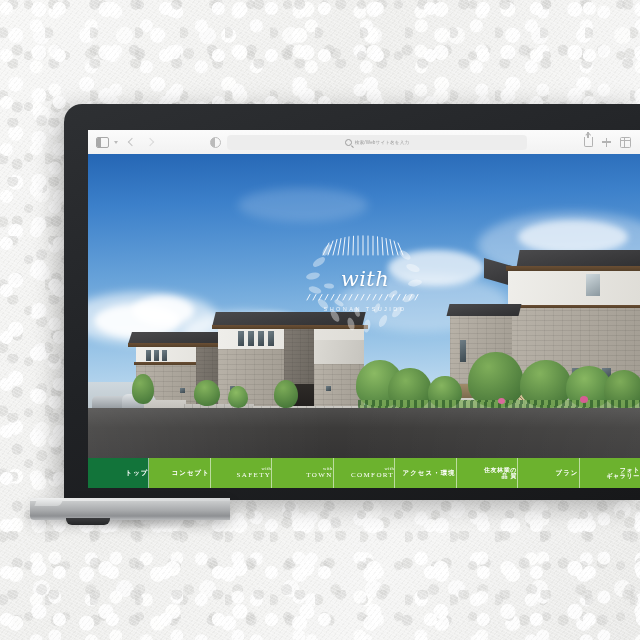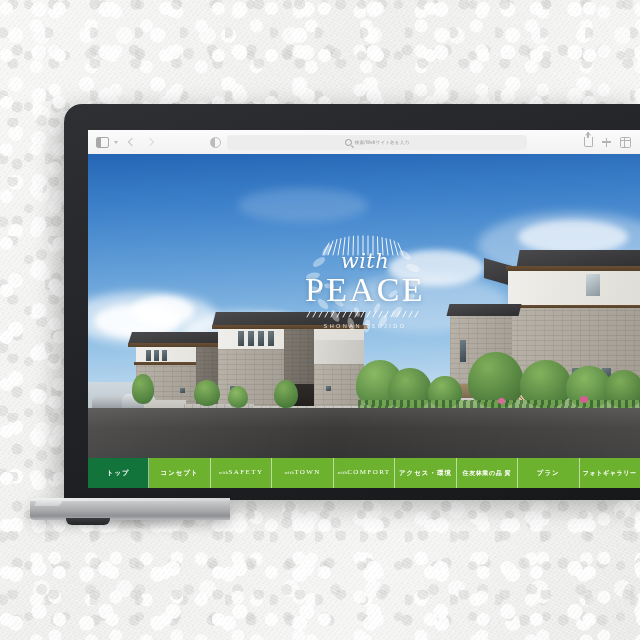--- a/index.html
+++ b/index.html
@@ -151,21 +151,21 @@
   .win-l{background:linear-gradient(150deg,#cfd9dd,#8b989f);}
   .wall-c{background:linear-gradient(#cfcdc8,#b4b2ad);}
   .tree{border-radius:50% 50% 48% 52%/55% 58% 45% 42%;}
 
   
   .nav{
     position:absolute;left:0;bottom:0;width:552px;height:30px;
     display:flex;background:#6cb22e;
   }
   .nav-item{
-    flex:1;display:flex;flex-direction:row;align-items:center;justify-content:center;
+    flex:1;display:flex;flex-direction:column;align-items:flex-end;justify-content:center;
     color:#fff;text-align:center;border-right:1px solid rgba(255,255,255,.55);
     line-height:1.05;
   }
   .nav-item:last-child{border-right:none;}
   .nav-item.active{background:#12743a;}
   .nav-jp{font-size:6.4px;letter-spacing:1.1px;font-weight:700;}
   .nav-jp.two{font-size:6px;letter-spacing:.6px;}
   .nav-small{font-family:"Liberation Serif",serif;font-size:4.6px;letter-spacing:.4px;}
   .nav-en{font-family:"Liberation Serif",serif;font-size:7px;letter-spacing:1.4px;}
 
@@ -378,21 +378,20 @@
                   <line x1="61" y1="21" x2="60.5" y2="2.8"></line>
                   <line x1="66" y1="21" x2="65" y2="3.5"></line>
                   <line x1="71" y1="21" x2="69" y2="4.5"></line>
                   <line x1="76" y1="21" x2="73" y2="5.5"></line>
                   <line x1="81" y1="21" x2="77" y2="7"></line>
                   <line x1="86" y1="21" x2="81" y2="9"></line>
                 </g>
               </svg>
 
               <div class="logo-with">with</div>
-              <div class="logo-peace">PEACE</div>
 
               <svg class="logo-dashes" viewBox="0 0 122 9">
                 <g stroke="#ffffff" stroke-width="1" stroke-linecap="round">
                   <line x1="3" y1="7" x2="6" y2="1.5"></line>
                   <line x1="9" y1="7" x2="12" y2="1.5"></line>
                   <line x1="15" y1="7" x2="18" y2="1.5"></line>
                   <line x1="21" y1="7" x2="24" y2="1.5"></line>
                   <line x1="27" y1="7" x2="30" y2="1.5"></line>
                   <line x1="33" y1="7" x2="36" y2="1.5"></line>
                   <line x1="39" y1="7" x2="42" y2="1.5"></line>

